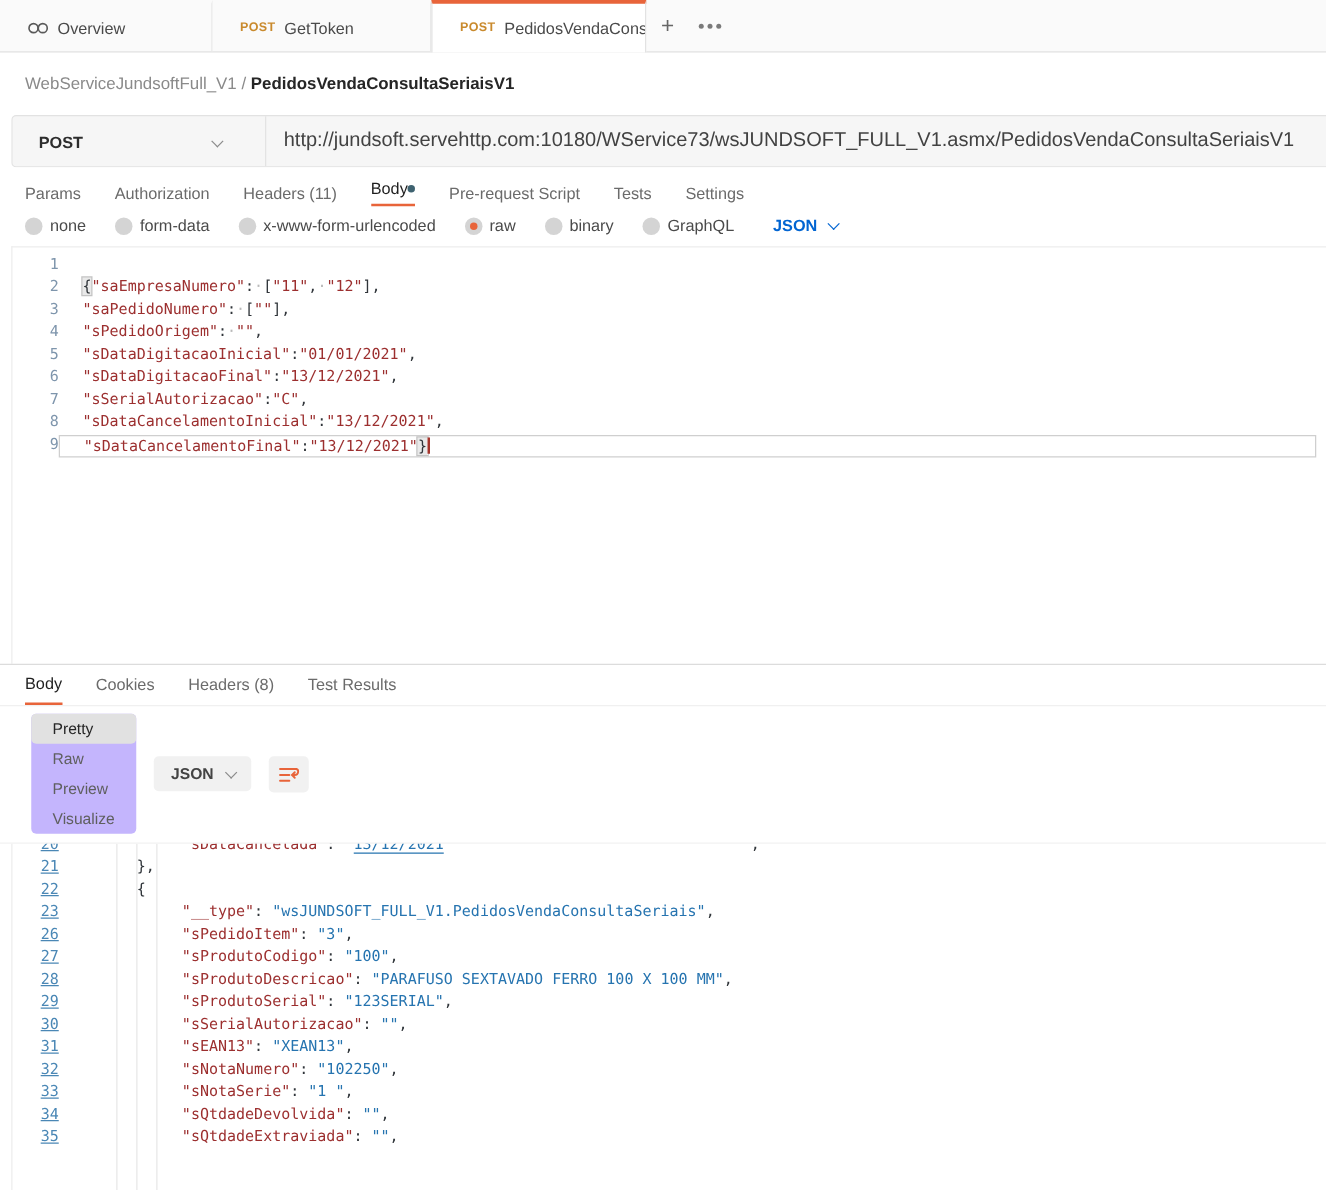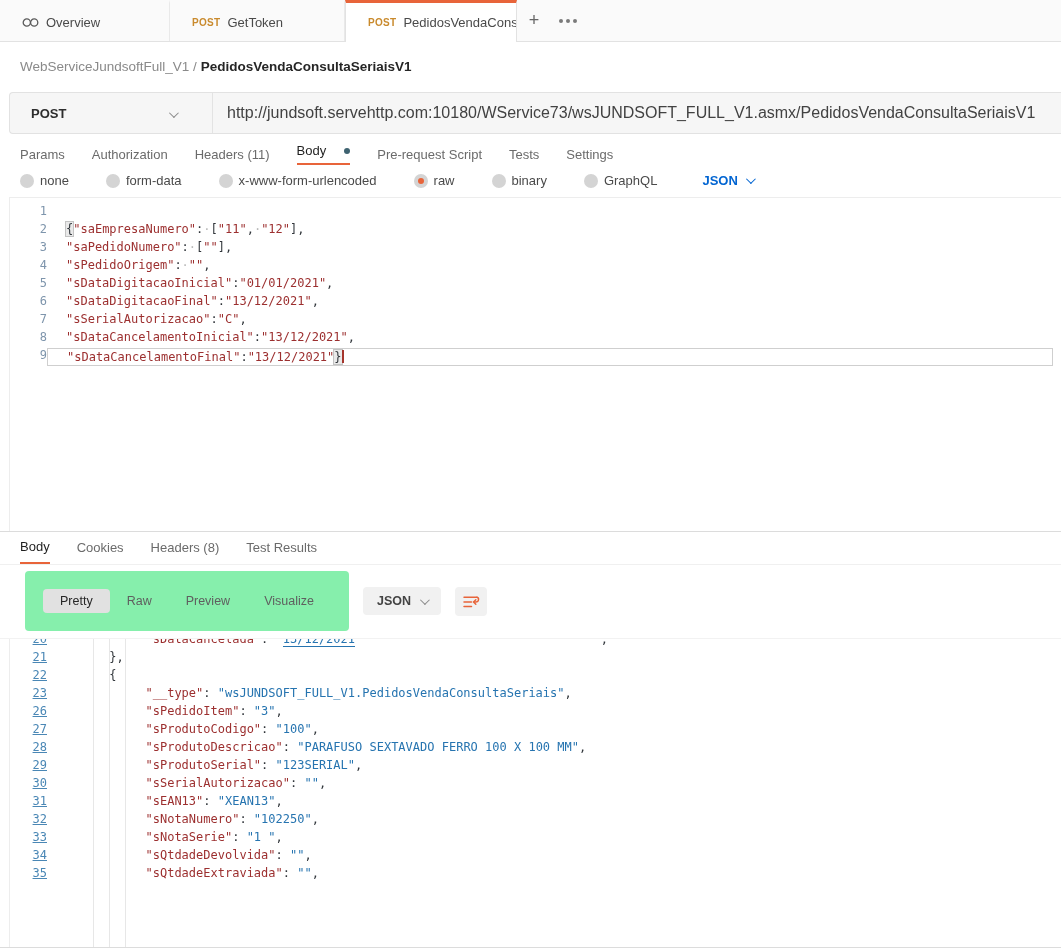--- a/index.html
+++ b/index.html
@@ -30,24 +30,24 @@
   .urlbar{margin:9px 0 0 9px;height:42px;background:#f6f6f6;border:1px solid var(--border);border-right:none;
           border-radius:4px 0 0 4px;display:flex;align-items:center;}
   .urlbar .verb{font-weight:bold;font-size:13px;color:#2d2d2d;padding-left:21px;width:180px;}
   .chev{display:inline-block;width:7px;height:7px;border-right:1.5px solid #8b8b8b;border-bottom:1.5px solid #8b8b8b;
         transform:rotate(45deg) translateY(-2px);}
   .urlbar .vsep{width:1px;align-self:stretch;background:#e3e3e3;margin-left:22px;}
   .urlbar .url{font-size:16px;color:#424242;padding-left:14px;white-space:nowrap;}
   
   .rtabs{display:flex;gap:27px;padding:13px 20px 0;font-size:13px;color:#6b6b6b;height:31px;}
   .rtab{padding-bottom:9px;white-space:nowrap;}
-  .rtab.on{color:#1f1f1f;border-bottom:2px solid var(--accent);display:flex;align-items:center;gap:18px;}
+  .rtab.on{color:#1f1f1f;border-bottom:2px solid var(--accent);display:flex;align-items:center;gap:0;}
   .rtab .dot{width:6px;height:6px;border-radius:50%;background:var(--body-dot);display:inline-block;}
   
-  .radios{display:flex;align-items:center;gap:37px;padding:8px 20px 9px;font-size:13px;color:#4a4a4a;}
+  .radios{display:flex;align-items:center;gap:23px;padding:8px 20px 9px;font-size:13px;color:#4a4a4a;}
   .radio{display:flex;align-items:center;gap:6px;}
   .rc{width:14px;height:14px;border-radius:50%;background:#d4d4d4;position:relative;flex:none;}
   .radio.sel .rc::after{content:"";position:absolute;left:4px;top:4px;width:6px;height:6px;border-radius:50%;background:var(--accent);}
   .lang{display:flex;align-items:center;gap:8px;color:var(--link);font-weight:bold;font-size:13px;margin-left:8px;}
   .lang .chev{border-color:var(--link);}
   
   .editor{margin-left:9px;border:1px solid var(--soft);border-right:none;border-bottom:none;background:#fff;}
   .req-editor{height:334px;padding-top:6px;}
   .crow{display:flex;height:18px;line-height:18px;}
   .lnum{width:37px;text-align:right;flex:none;font:12px "DejaVu Sans Mono", monospace;}
@@ -57,21 +57,21 @@
   .ctext.active-line{border:1px solid #cfcfcf;margin-right:8px;line-height:16px;}
   .tk-r{color:var(--code-red);} .tk-v{color:var(--code-blue);} .tk-p{color:#30353a;}
   .tk-w{color:#b9b9b9;} .tk-sp{color:#30353a;}
   .tk-m{background:#e9e9e9;box-shadow:0 0 0 1px #c3c3c3;}
   .tk-lk{color:var(--code-blue);border-bottom:1px solid var(--code-blue);}
   .tk-cur{display:inline-block;width:2px;height:13px;background:#a5352c;vertical-align:-2px;}
   
   .resp{border-top:1px solid #dcdcdc;}
   .resp-tabs{display:flex;gap:27px;padding:8px 20px 0;font-size:13px;color:#6b6b6b;height:33px;border-bottom:1px solid #f0f0f0;}
   .toolbar{display:flex;align-items:center;gap:14px;padding:6px 0 7px 25px;border-bottom:1px solid #f2f2f2;}
-  .segs{display:flex;background:#86efac;border-radius:4px;padding:18px;}
+  .segs{display:flex;background:#c4b5fd;border-radius:4px;padding:0;flex-direction:column;}
   .seg{padding:5px 17px;font-size:12.5px;color:#5f5f5f;border-radius:4px;}
   .seg.on{background:#e1e1e1;color:#262626;}
   .pill{display:flex;align-items:center;gap:9px;background:#f1f1f1;border-radius:4px;padding:7px 14px;
         font-size:12.5px;font-weight:bold;color:#444;}
   .iconbtn{background:#f1f1f1;border-radius:4px;width:32px;height:29px;display:flex;align-items:center;justify-content:center;}
   .resp-code{height:308px;overflow:hidden;position:relative;margin-left:9px;border-left:1px solid var(--soft);}
   .crow.clip{margin-top:-7px;}
   .guide{position:absolute;top:0;bottom:0;width:1px;background:#e7e7e7;z-index:0;}
   .g1{left:83px;} .g2{left:99px;} .g3{left:115px;}
   .bottombar{border-top:1px solid #dcdcdc;height:14px;background:#fff;}

